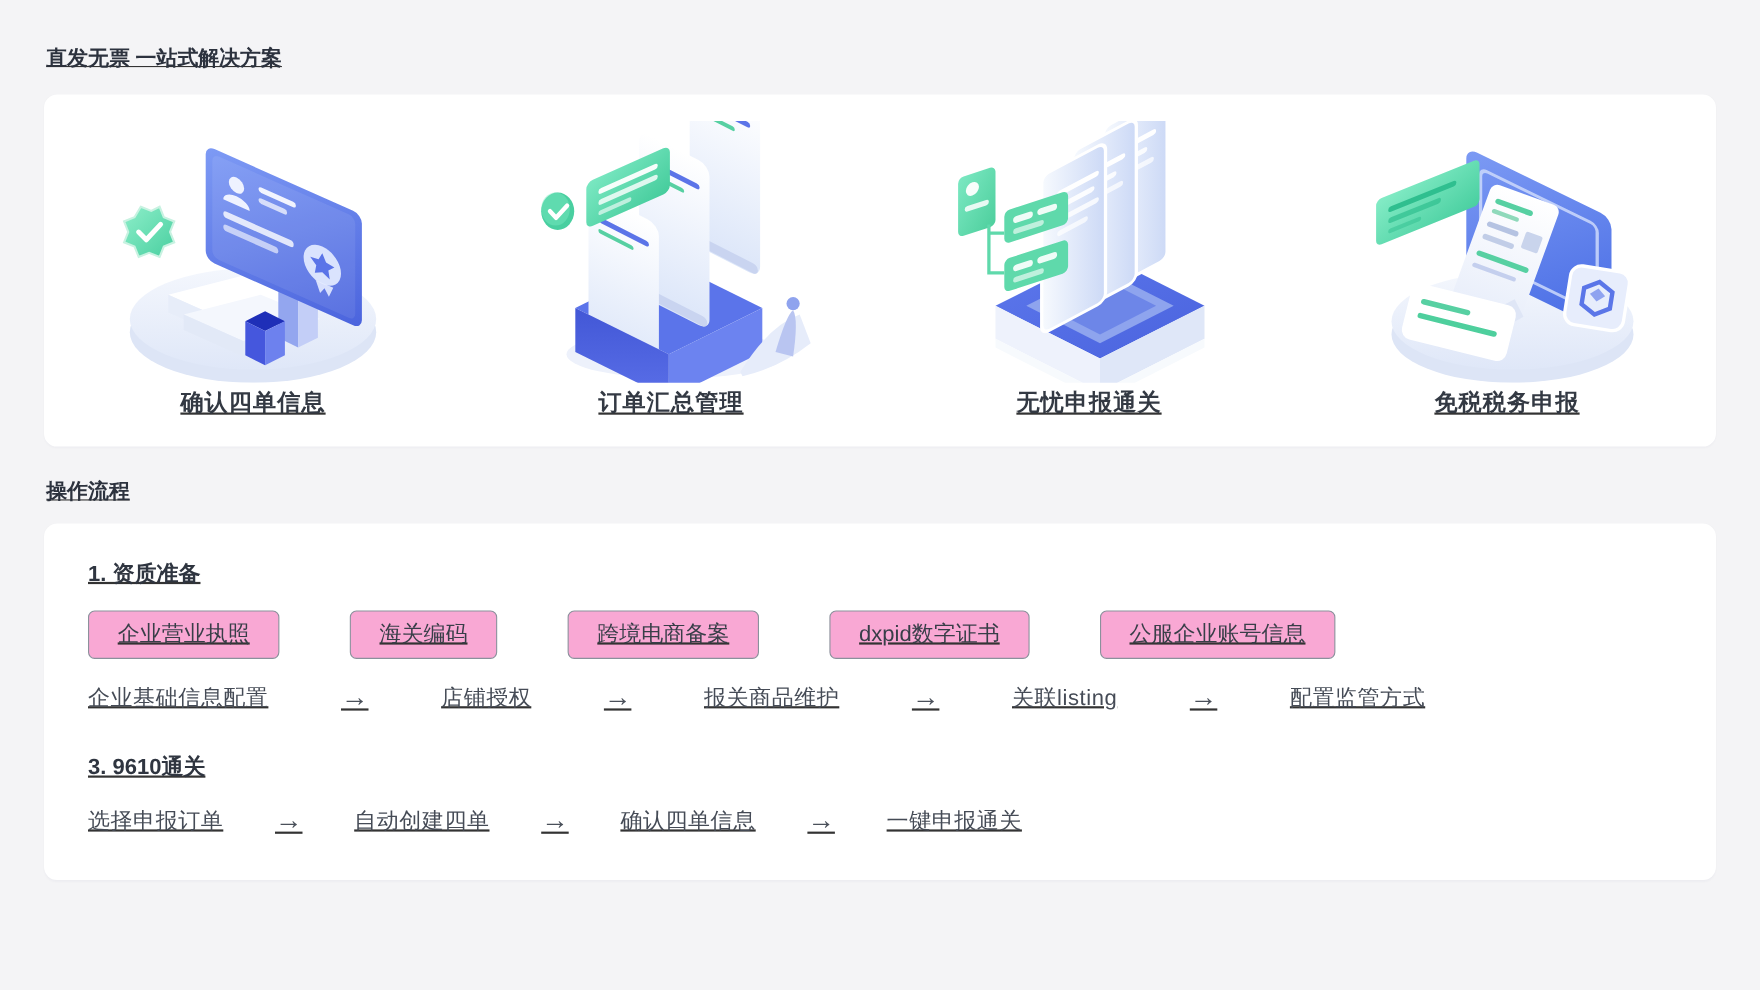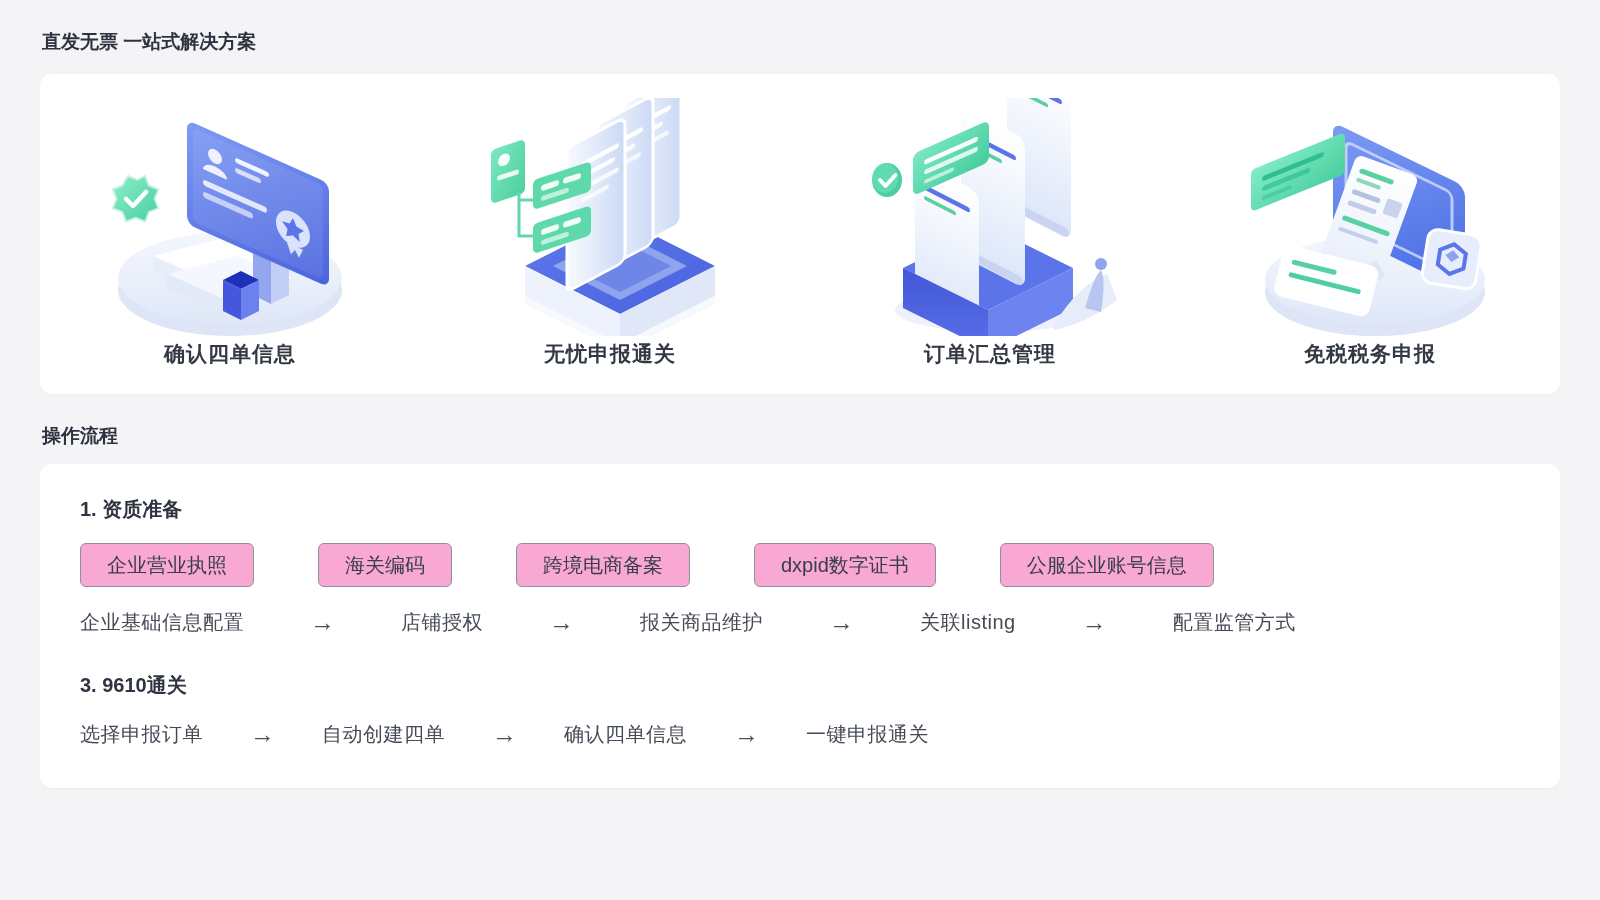--- a/index.html
+++ b/index.html
@@ -2,21 +2,21 @@
 <html><head>
 <meta charset="utf-8">
 <style>
   html,body{margin:0;padding:0;}
   body{
     width:1600px;height:900px;overflow:hidden;
     background:#f4f4f6;
     font-family:"Liberation Sans","DejaVu Sans",sans-serif;
     color:#333;
   }
-  .page{padding:30px 40px 0;}
+  .page{padding:42px 40px 0;text-decoration:underline;}
   .sec-title{
     font-size:19px;font-weight:bold;color:#2c323e;
     margin:0 0 0 2px;line-height:24px;
   }
   .card{background:#ffffff;border-radius:12px;box-shadow:0 1px 2px rgba(30,40,80,.03);}
   .features-card{
     margin-top:20px;height:320px;
     display:flex;align-items:flex-end;justify-content:space-between;
   }
   .feature{flex:1;display:flex;flex-direction:column;align-items:center;padding-bottom:26px;}
@@ -105,20 +105,86 @@
           </g>
         </svg>
       </div>
       <div class="feature-label">确认四单信息</div>
     </div>
 
     <div class="feature">
       <div class="illus">
         <svg viewBox="0 0 270 238">
           <defs>
+            <linearGradient id="g2panel" x1="0" y1="0" x2="0" y2="1">
+              <stop offset="0" stop-color="#ffffff"></stop>
+                <stop offset="1" stop-color="#dce6f9"></stop>
+            </linearGradient>
+            <linearGradient id="g2mint" x1="0" y1="0" x2="1" y2="1">
+              <stop offset="0" stop-color="#7be8c2"></stop>
+                <stop offset="1" stop-color="#45cc9c"></stop>
+            </linearGradient>
+            <linearGradient id="g2boxL" x1="0" y1="0" x2="0" y2="1">
+              <stop offset="0" stop-color="#4257d6"></stop>
+                <stop offset="1" stop-color="#5a6fe8"></stop>
+            </linearGradient>
+          </defs>
+          <ellipse cx="140" cy="212" rx="100" ry="22" fill="#edf1fb"></ellipse>
+
+          <path d="M133 128 L218 170 L133 212 L48 170 Z" fill="#5b74ea"></path>
+
+          <g>
+            <g transform="translate(152,-48) skewY(27)">
+              <rect width="64" height="158" rx="10" fill="url(#g2panel)"></rect>
+              <rect x="9" y="22" width="46" height="5" rx="2.5" fill="#5b74e8"></rect>
+              <rect x="9" y="33" width="32" height="4" rx="2" fill="#57d0a2"></rect>
+              <rect x="2" y="148" width="60" height="9" rx="4.5" fill="#c9d4f0"></rect>
+            </g>
+            <g transform="translate(106,8) skewY(27)">
+              <rect width="64" height="150" rx="10" fill="url(#g2panel)"></rect>
+              <rect x="9" y="22" width="46" height="5" rx="2.5" fill="#5b74e8"></rect>
+              <rect x="9" y="33" width="32" height="4" rx="2" fill="#57d0a2"></rect>
+              <rect x="2" y="140" width="60" height="9" rx="4.5" fill="#c9d4f0"></rect>
+            </g>
+            <g transform="translate(60,62) skewY(27)">
+              <rect width="64" height="142" rx="10" fill="url(#g2panel)"></rect>
+              <rect x="9" y="20" width="46" height="5" rx="2.5" fill="#5b74e8"></rect>
+              <rect x="9" y="31" width="32" height="4" rx="2" fill="#57d0a2"></rect>
+              <rect x="-6" y="130" width="70" height="12" rx="6" fill="#ffffff"></rect>
+            </g>
+          </g>
+
+          <path d="M48 170 L133 212 L133 252 L48 210 Z" fill="url(#g2boxL)"></path>
+          <path d="M133 212 L218 170 L218 210 L133 252 Z" fill="#6c83f0"></path>
+
+          <g transform="translate(58,56) skewY(-24)">
+            <rect width="76" height="42" rx="6" fill="url(#g2mint)"></rect>
+            <rect x="11" y="11" width="54" height="5" rx="2.5" fill="#ffffff" opacity="0.95"></rect>
+            <rect x="11" y="21" width="54" height="5" rx="2.5" fill="#ffffff" opacity="0.8"></rect>
+            <rect x="11" y="31" width="30" height="4" rx="2" fill="#ffffff" opacity="0.6"></rect>
+          </g>
+
+          <g transform="translate(16,64)">
+            <ellipse cx="16" cy="18" rx="15" ry="17" fill="#49cfa0"></ellipse>
+            <ellipse cx="14" cy="16" rx="13" ry="15" fill="#7be8c2" opacity="0.45"></ellipse>
+            <path d="M9 18 l5.5 6 l10 -11" stroke="#ffffff" stroke-width="4" fill="none" stroke-linecap="round" stroke-linejoin="round"></path>
+          </g>
+
+          <path d="M198 228 q26 -42 54 -52 l10 26 q-28 22 -62 30 z" fill="#e6ecfa"></path>
+          <path d="M230 210 q10 -34 16 -38 q5 8 0 42 z" fill="#b9c5f1"></path>
+          <circle cx="246" cy="166" r="6" fill="#8fa3ee"></circle>
+        </svg>
+      </div>
+      <div class="feature-label">订单汇总管理</div>
+    </div>
+
+    <div class="feature">
+      <div class="illus">
+        <svg viewBox="0 0 270 238">
+          <defs>
             <linearGradient id="g3blue" x1="0" y1="0" x2="1" y2="1">
               <stop offset="0" stop-color="#5d78ec"></stop>
                 <stop offset="1" stop-color="#4a63de"></stop>
             </linearGradient>
             <linearGradient id="g3panel" x1="0" y1="0" x2="1" y2="0">
               <stop offset="0" stop-color="#f7fafe"></stop>
                 <stop offset="1" stop-color="#ccd9f6"></stop>
             </linearGradient>
             <linearGradient id="g3mint" x1="0" y1="0" x2="1" y2="1">
               <stop offset="0" stop-color="#7be8c2"></stop>
@@ -181,86 +247,20 @@
           </g>
         </svg>
       </div>
       <div class="feature-label">无忧申报通关</div>
     </div>
 
     <div class="feature">
       <div class="illus">
         <svg viewBox="0 0 270 238">
           <defs>
-            <linearGradient id="g2panel" x1="0" y1="0" x2="0" y2="1">
-              <stop offset="0" stop-color="#ffffff"></stop>
-                <stop offset="1" stop-color="#dce6f9"></stop>
-            </linearGradient>
-            <linearGradient id="g2mint" x1="0" y1="0" x2="1" y2="1">
-              <stop offset="0" stop-color="#7be8c2"></stop>
-                <stop offset="1" stop-color="#45cc9c"></stop>
-            </linearGradient>
-            <linearGradient id="g2boxL" x1="0" y1="0" x2="0" y2="1">
-              <stop offset="0" stop-color="#4257d6"></stop>
-                <stop offset="1" stop-color="#5a6fe8"></stop>
-            </linearGradient>
-          </defs>
-          <ellipse cx="140" cy="212" rx="100" ry="22" fill="#edf1fb"></ellipse>
-
-          <path d="M133 128 L218 170 L133 212 L48 170 Z" fill="#5b74ea"></path>
-
-          <g>
-            <g transform="translate(152,-48) skewY(27)">
-              <rect width="64" height="158" rx="10" fill="url(#g2panel)"></rect>
-              <rect x="9" y="22" width="46" height="5" rx="2.5" fill="#5b74e8"></rect>
-              <rect x="9" y="33" width="32" height="4" rx="2" fill="#57d0a2"></rect>
-              <rect x="2" y="148" width="60" height="9" rx="4.5" fill="#c9d4f0"></rect>
-            </g>
-            <g transform="translate(106,8) skewY(27)">
-              <rect width="64" height="150" rx="10" fill="url(#g2panel)"></rect>
-              <rect x="9" y="22" width="46" height="5" rx="2.5" fill="#5b74e8"></rect>
-              <rect x="9" y="33" width="32" height="4" rx="2" fill="#57d0a2"></rect>
-              <rect x="2" y="140" width="60" height="9" rx="4.5" fill="#c9d4f0"></rect>
-            </g>
-            <g transform="translate(60,62) skewY(27)">
-              <rect width="64" height="142" rx="10" fill="url(#g2panel)"></rect>
-              <rect x="9" y="20" width="46" height="5" rx="2.5" fill="#5b74e8"></rect>
-              <rect x="9" y="31" width="32" height="4" rx="2" fill="#57d0a2"></rect>
-              <rect x="-6" y="130" width="70" height="12" rx="6" fill="#ffffff"></rect>
-            </g>
-          </g>
-
-          <path d="M48 170 L133 212 L133 252 L48 210 Z" fill="url(#g2boxL)"></path>
-          <path d="M133 212 L218 170 L218 210 L133 252 Z" fill="#6c83f0"></path>
-
-          <g transform="translate(58,56) skewY(-24)">
-            <rect width="76" height="42" rx="6" fill="url(#g2mint)"></rect>
-            <rect x="11" y="11" width="54" height="5" rx="2.5" fill="#ffffff" opacity="0.95"></rect>
-            <rect x="11" y="21" width="54" height="5" rx="2.5" fill="#ffffff" opacity="0.8"></rect>
-            <rect x="11" y="31" width="30" height="4" rx="2" fill="#ffffff" opacity="0.6"></rect>
-          </g>
-
-          <g transform="translate(16,64)">
-            <ellipse cx="16" cy="18" rx="15" ry="17" fill="#49cfa0"></ellipse>
-            <ellipse cx="14" cy="16" rx="13" ry="15" fill="#7be8c2" opacity="0.45"></ellipse>
-            <path d="M9 18 l5.5 6 l10 -11" stroke="#ffffff" stroke-width="4" fill="none" stroke-linecap="round" stroke-linejoin="round"></path>
-          </g>
-
-          <path d="M198 228 q26 -42 54 -52 l10 26 q-28 22 -62 30 z" fill="#e6ecfa"></path>
-          <path d="M230 210 q10 -34 16 -38 q5 8 0 42 z" fill="#b9c5f1"></path>
-          <circle cx="246" cy="166" r="6" fill="#8fa3ee"></circle>
-        </svg>
-      </div>
-      <div class="feature-label">订单汇总管理</div>
-    </div>
-
-    <div class="feature">
-      <div class="illus">
-        <svg viewBox="0 0 270 238">
-          <defs>
             <linearGradient id="g4plat" x1="0" y1="0" x2="0" y2="1">
               <stop offset="0" stop-color="#f4f7fd"></stop>
                 <stop offset="1" stop-color="#dfe7f8"></stop>
             </linearGradient>
             <linearGradient id="g4blue" x1="0" y1="0" x2="1" y2="1">
               <stop offset="0" stop-color="#7d9bf4"></stop>
                 <stop offset="1" stop-color="#466ae4"></stop>
             </linearGradient>
             <linearGradient id="g4paper" x1="0" y1="0" x2="0" y2="1">
               <stop offset="0" stop-color="#ffffff"></stop>

